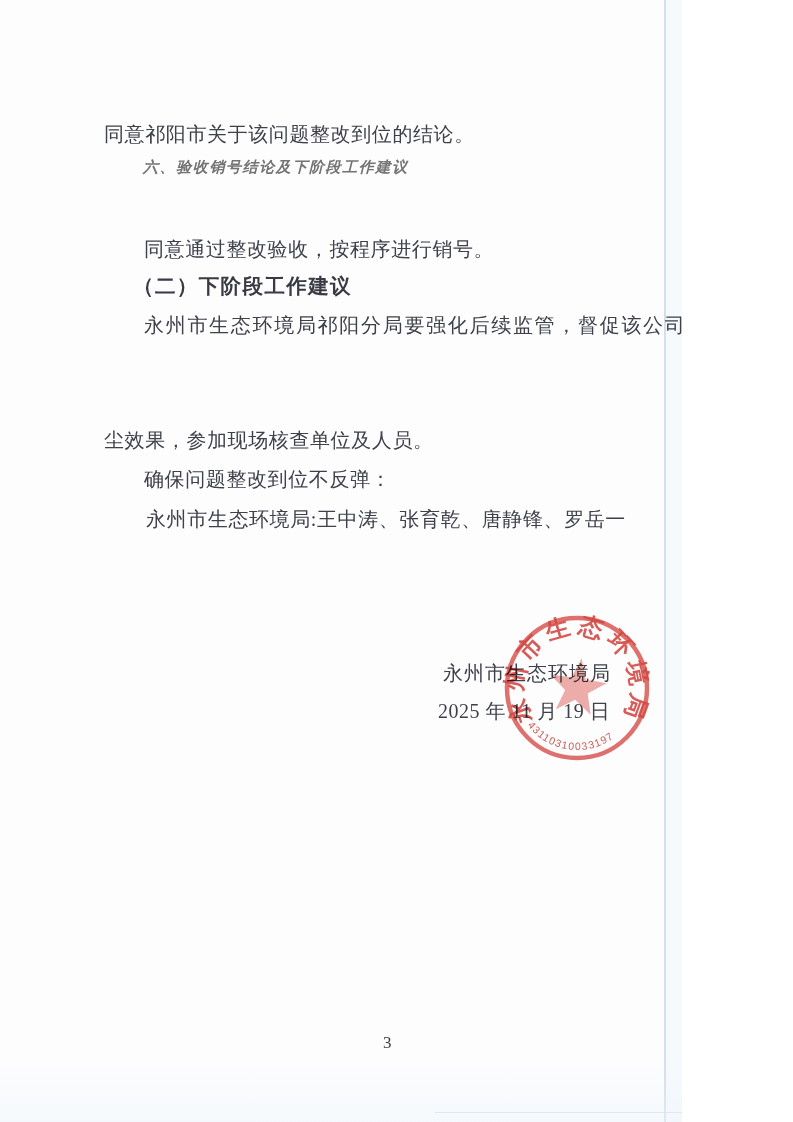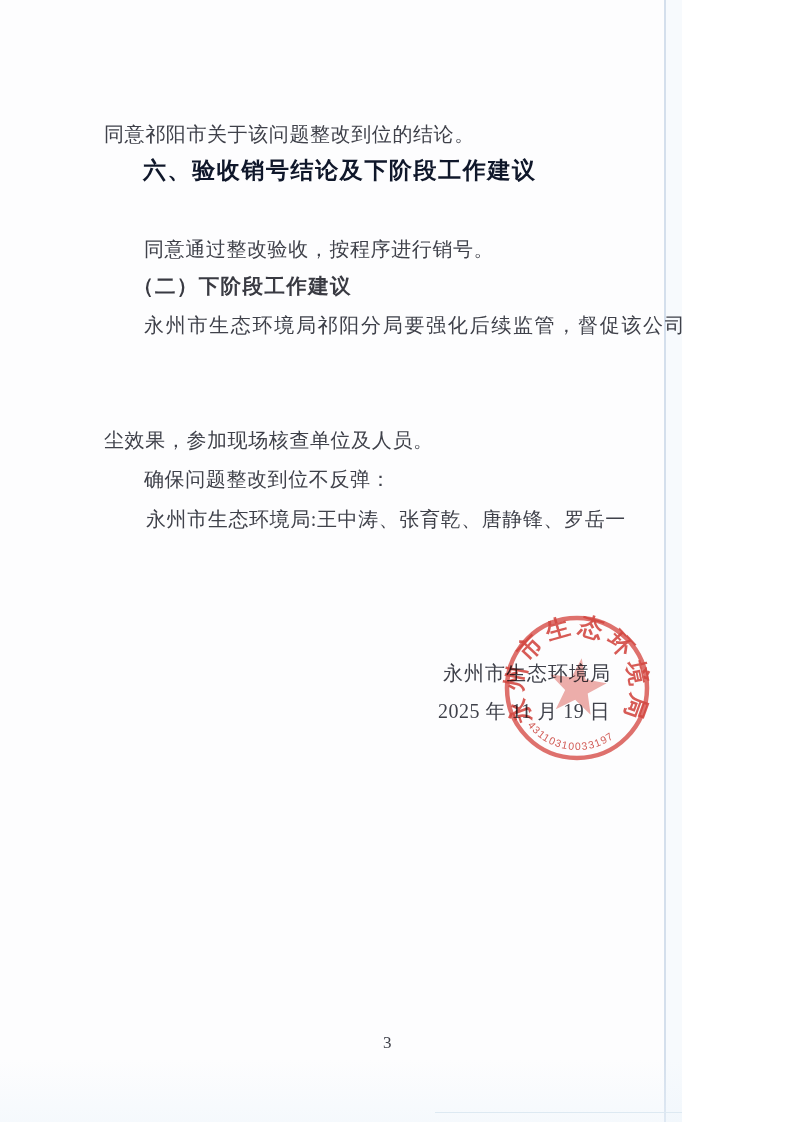--- a/index.html
+++ b/index.html
@@ -39,23 +39,24 @@
     position: absolute;
     white-space: nowrap;
     line-height: 1;
     font-size: 20px;
     letter-spacing: .6px;
   }
   .just { letter-spacing: 1.7px; }
   .h1 {
     font-family: "Liberation Sans", "DejaVu Sans", sans-serif;
     font-weight: 700;
-    font-size: 23px;
+    font-size: 15px;
     letter-spacing: 1.6px;
-    color: #0f172a;
+    color: #737373;
+    font-style: italic;
   }
   .h2 {
     font-weight: 700;
     font-size: 20.5px;
     letter-spacing: 1.4px;
     color: #393a42;
   }
   .l1  { left: 104px; top: 124px; }
   .l2  { left: 143px; top: 159px; }
   .l3  { left: 133px; top: 198px; }

